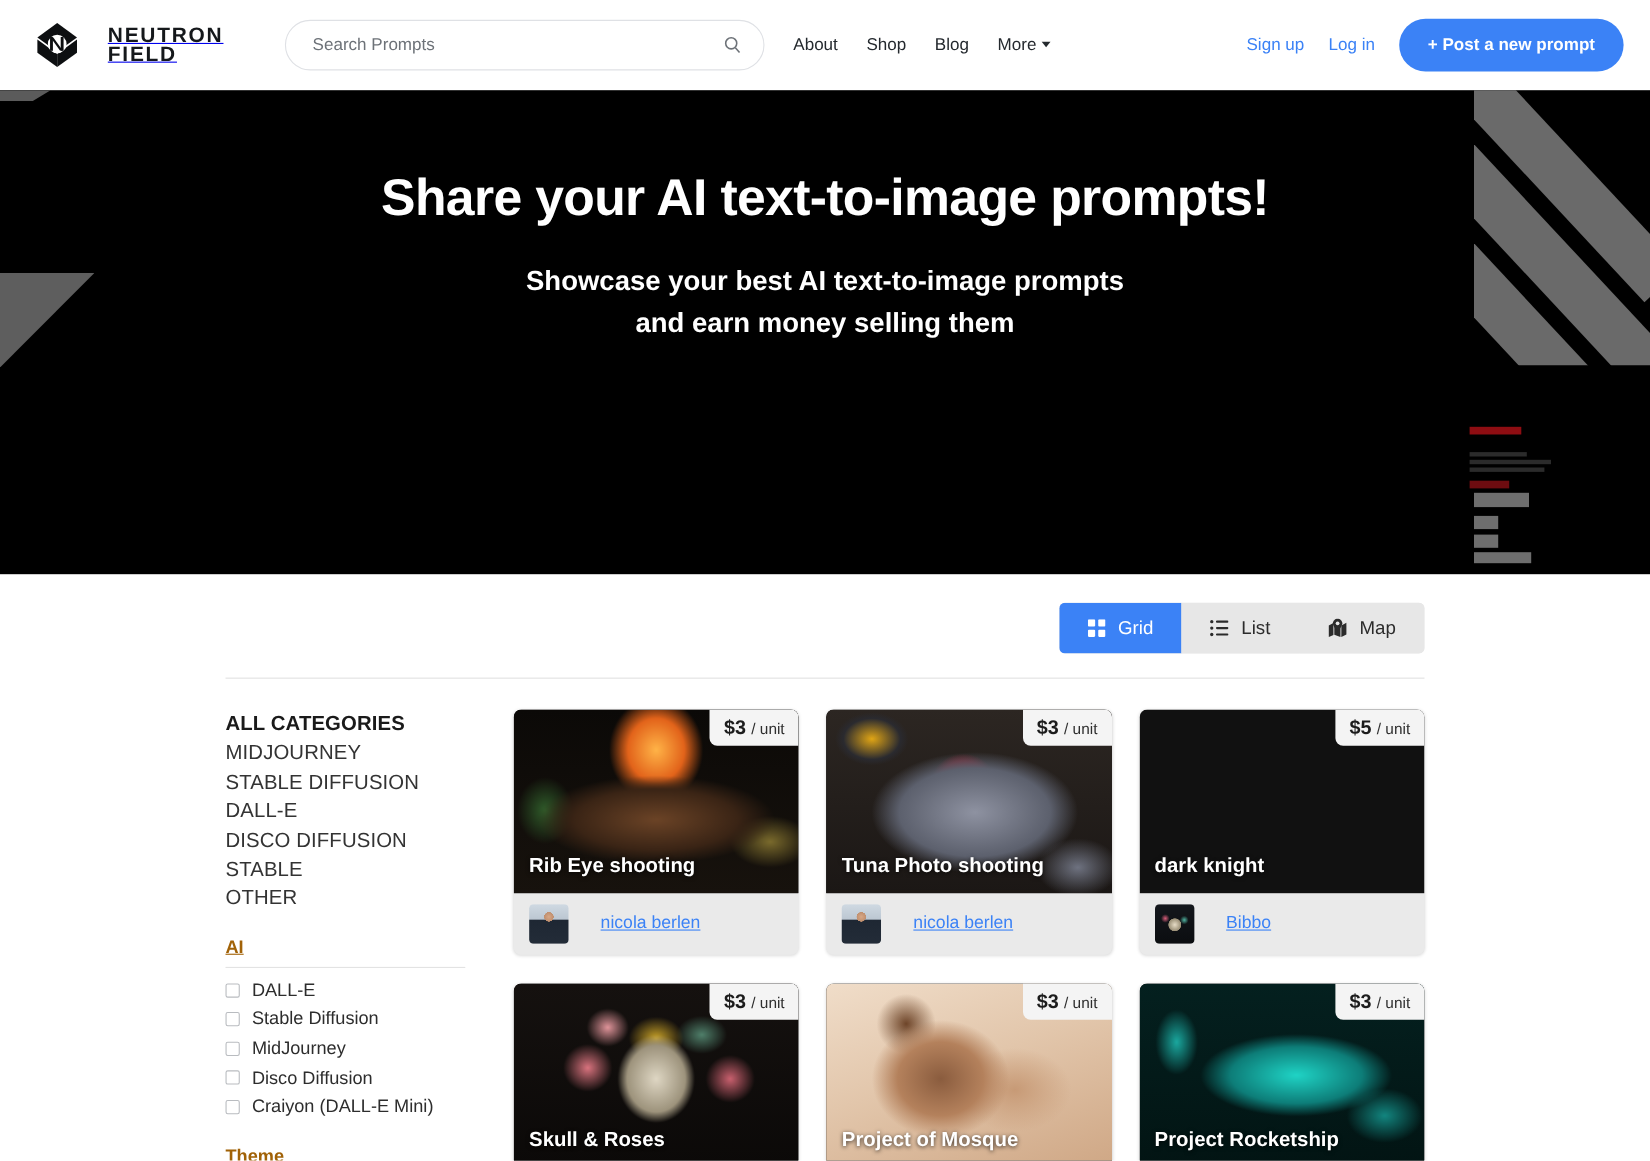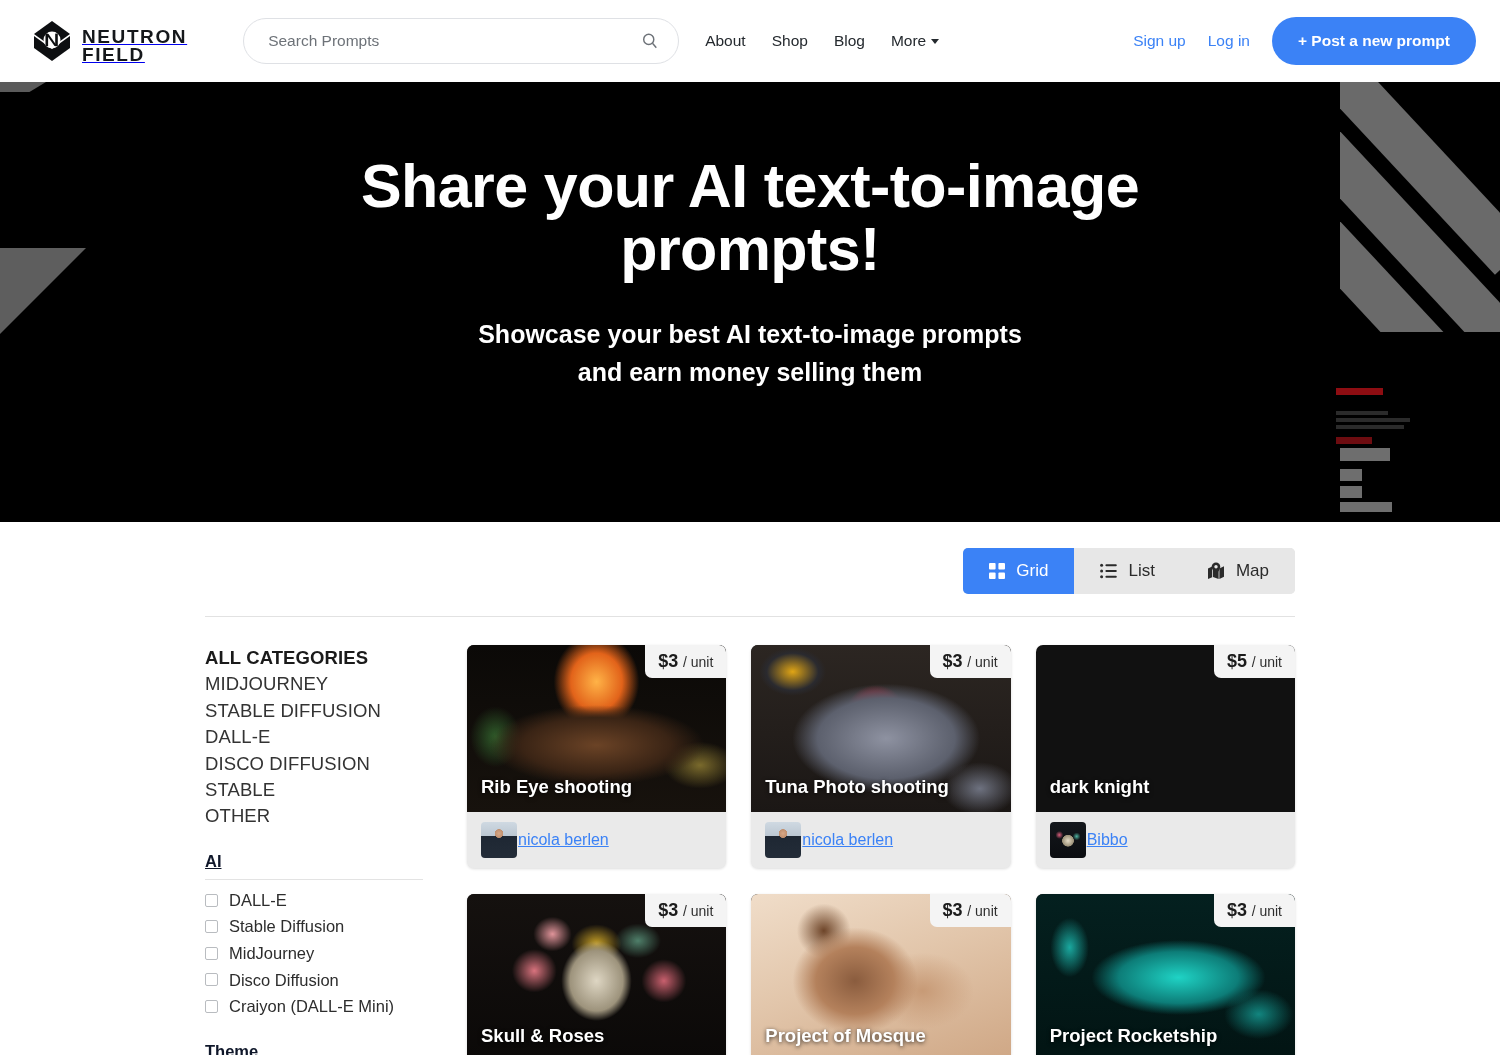--- a/index.html
+++ b/index.html
@@ -14,21 +14,21 @@
 
   
   .header {
     height: 82px;
     background: #ffffff;
     display: flex;
     align-items: center;
     padding: 0 24px 0 30px;
     position: relative;
   }
-  .logo { display: flex; align-items: flex-end; gap: 8px; flex: none; }
+  .logo { display: flex; align-items: center; gap: 24px; flex: none; }
   .logo-mark { width: 44px; height: 44px; position: relative; }
   .logo-type { display: flex; flex-direction: column; line-height: 0.92; }
   .logo-type span {
     font-family: "Liberation Sans", sans-serif;
     font-weight: 700;
     font-size: 19px;
     letter-spacing: 1.6px;
     color: #15181b;
   }
 
@@ -86,21 +86,21 @@
     height: 440px;
     background: #000000;
     position: relative;
     overflow: hidden;
     display: flex; flex-direction: column;
     align-items: center; justify-content: flex-start;
   }
   .hero-inner { position: relative; z-index: 3; width: 100%; text-align: center; }
   .hero h1 {
     color: #fff;
-    font-size: 61px;
+    font-size: 47px;
     font-weight: 700;
     line-height: 1.03;
     letter-spacing: -0.6px;
     max-width: 1000px;
     margin: 73px auto 0;
   }
   .hero h2 {
     color: #fff;
     font-size: 25px;
     font-weight: 700;
@@ -176,21 +176,21 @@
   .cat-list li {
     font-size: 18.5px; color: #333;
     line-height: 26.4px;
     letter-spacing: 0.1px;
     cursor: pointer;
   }
   .cat-list li.active { font-weight: 700; color: #1a1a1a; }
 
   .filter-group { margin-top: 22px; }
   .filter-title {
-    font-size: 16.5px; font-weight: 700; color: #0f172a;
+    font-size: 16.5px; font-weight: 700; color: #a16207;
     padding-bottom: 8px;
     border-bottom: 1px solid #e3e3e3;
     margin-bottom: 7px;
     text-decoration: underline;
   }
   .filter-item {
     display: flex; align-items: center; gap: 11px;
     font-size: 16.5px; color: #2d2d2d;
     line-height: 26.6px; cursor: pointer;
   }
@@ -235,21 +235,21 @@
   .price-badge b { font-weight: 700; font-size: 18px; }
   .price-badge span { font-weight: 400; font-size: 14px; color: #2e2e2e; }
   .card-title {
     position: absolute; left: 14px; bottom: 14px;
     color: #fff; font-size: 18.5px; font-weight: 700;
     text-shadow: 0 1px 4px rgba(0,0,0,.75);
     z-index: 4;
   }
   .card-foot {
     height: 56px; background: #eaeaea;
-    display: flex; align-items: center; gap: 1px;
+    display: flex; align-items: center; gap: 29px;
     padding: 0 14px;
   }
   .avatar {
     width: 36px; height: 36px; border-radius: 4px;
     flex: none; overflow: hidden; position: relative;
     background: #2b2b33;
   }
   .card-author {
     font-size: 16px; color: #3b82f6;
   }

